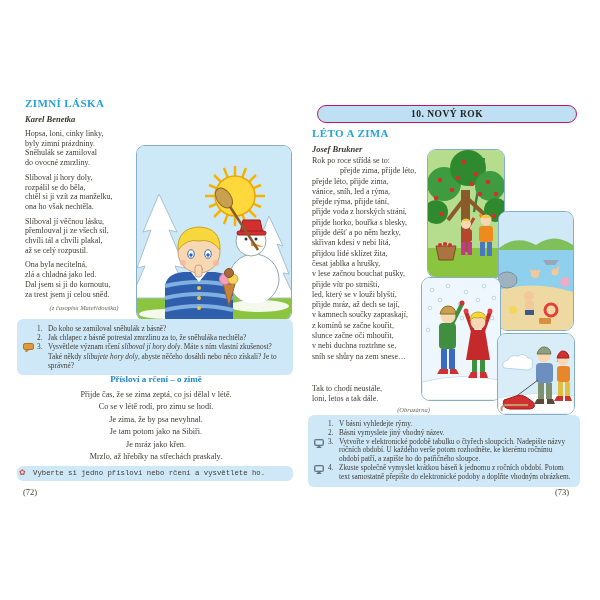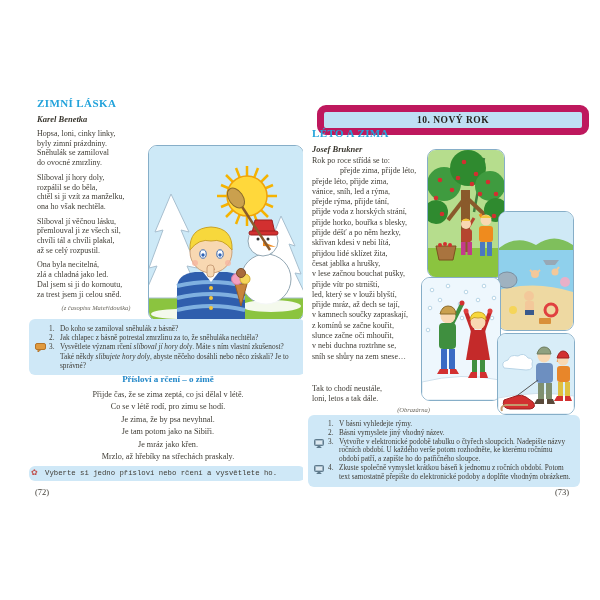--- a/index.html
+++ b/index.html
@@ -1,32 +1,32 @@
 <!DOCTYPE html>
 <html><head>
 <meta charset="utf-8">
 <style>
   html,body{margin:0;padding:0;background:#fff;}
   body{width:600px;height:600px;position:relative;font-family:"Liberation Serif",serif;color:#3f3c35;}
   .page{position:absolute;top:95px;height:410px;background:#fff;}
-  #page-left{left:15px;width:282px;margin-left:12px;}
+  #page-left{left:15px;width:282px;}
   #page-right{left:303px;width:287px;}
   .cyan-title{font-size:11px;font-weight:bold;color:#23a3db;letter-spacing:.4px;}
   .author{font-size:8.5px;font-weight:bold;font-style:italic;color:#3a372f;margin-top:3px;}
   .poemline{font-size:8px;line-height:9.7px;white-space:nowrap;}
   .stanza{margin-bottom:5px;}
   .attr{font-size:6.5px;font-style:italic;color:#6a675e;}
   .qbox{position:absolute;background:#cfe8f7;border-radius:6px;padding:5px 8px 5px 20px;box-sizing:border-box;}
   .qrow{position:relative;display:flex;font-size:7.3px;line-height:9.2px;}
   .qnum{width:11px;flex:none;}
   .qtext{flex:1;}
   .qicon{position:absolute;left:-14px;top:1px;width:11px;height:9px;}
   .it{font-style:italic;}
   .proverb{font-size:8.2px;line-height:12.4px;text-align:center;}
-  .banner{position:absolute;background:#bfe0f4;border:7px solid #be185d;border-radius:9px;text-align:center;font-size:9.5px;font-weight:bold;color:#25221c;letter-spacing:.5px;}
+  .banner{position:absolute;background:#bfe0f4;border:1px solid #be185d;border-radius:9px;text-align:center;font-size:9.5px;font-weight:bold;color:#25221c;letter-spacing:.5px;}
   .illus{position:absolute;border:1px solid #86aec8;border-radius:9px;overflow:hidden;background:#fff;}
   .illus svg{display:block;}
   .pagenum{position:absolute;font-size:8.5px;color:#3f3c35;}
   .tasktext{font-size:7.3px;line-height:9px;font-family:Liberation Mono, monospace;}
   .flower{color:#c0504d;font-size:8px;line-height:8px;}
 </style>
 </head>
 <body>
 
 <div class="page" id="page-left">

